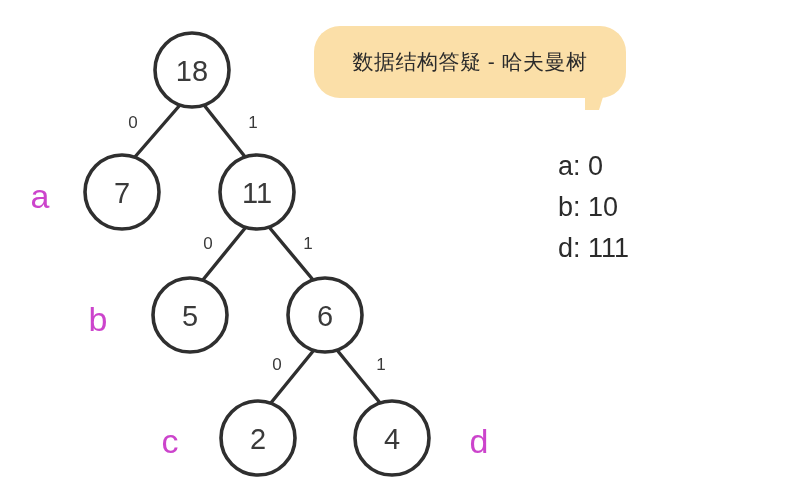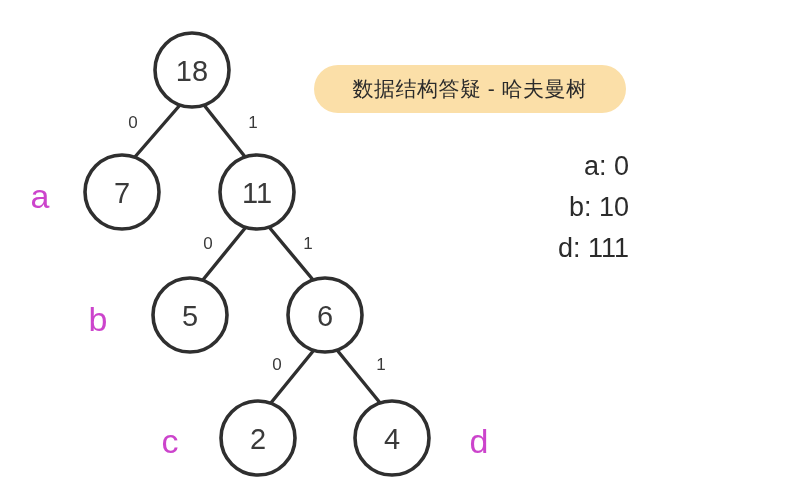--- a/index.html
+++ b/index.html
@@ -82,36 +82,35 @@
     height: 0;
     border-left: 14px solid #fbdfa8;
     border-right: 8px solid transparent;
     border-top: 26px solid #fbdfa8;
     border-bottom: 0 solid transparent;
   }
   .legend {
     position: absolute;
     left: 558px;
     top: 146px;
-    text-align: right;
   }
   .legend-row {
     font-family: "Liberation Sans", sans-serif;
     font-size: 27px;
     color: #2b2b2b;
     line-height: 41px;
     white-space: nowrap;
   }
 </style>
 </head>
 <body>
 
 <div id="stage">
 
-  <div class="bubble" style="left:314px; top:26px; width:312px; height:48px;margin-top:39px;">
+  <div class="bubble" style="left:314px; top:26px; width:312px; height:72px;">
     <span class="bubble-text">数据结构答疑 - 哈夫曼树</span>
   </div>
   <div class="bubble-tail" style="left:585px; top:84px;"></div>
 
   <svg id="tree-canvas" viewBox="0 0 796 500">
     <g>
       <line class="edge-line" x1="180" y1="105" x2="134" y2="158"></line>
       <line class="edge-line" x1="204" y1="105" x2="246" y2="158"></line>
       <line class="edge-line" x1="246" y1="227" x2="202" y2="281"></line>
       <line class="edge-line" x1="269" y1="227" x2="314" y2="281"></line>

